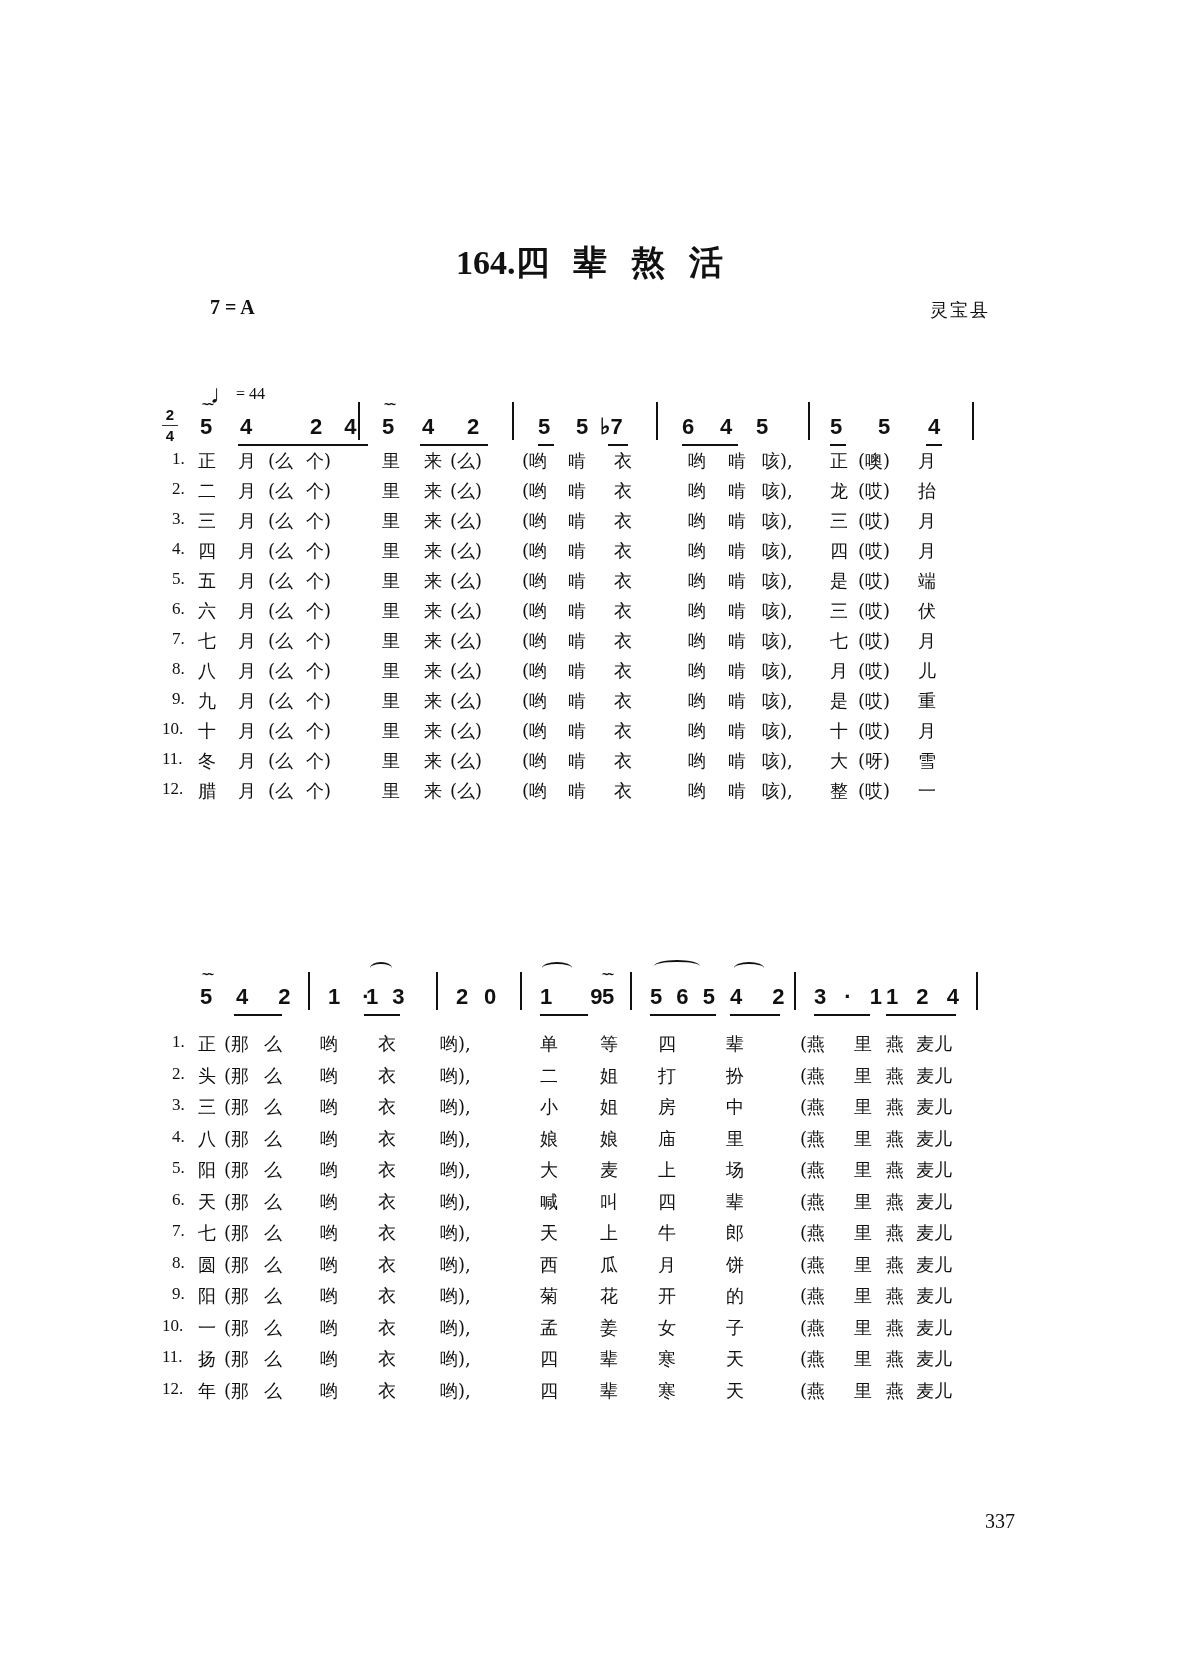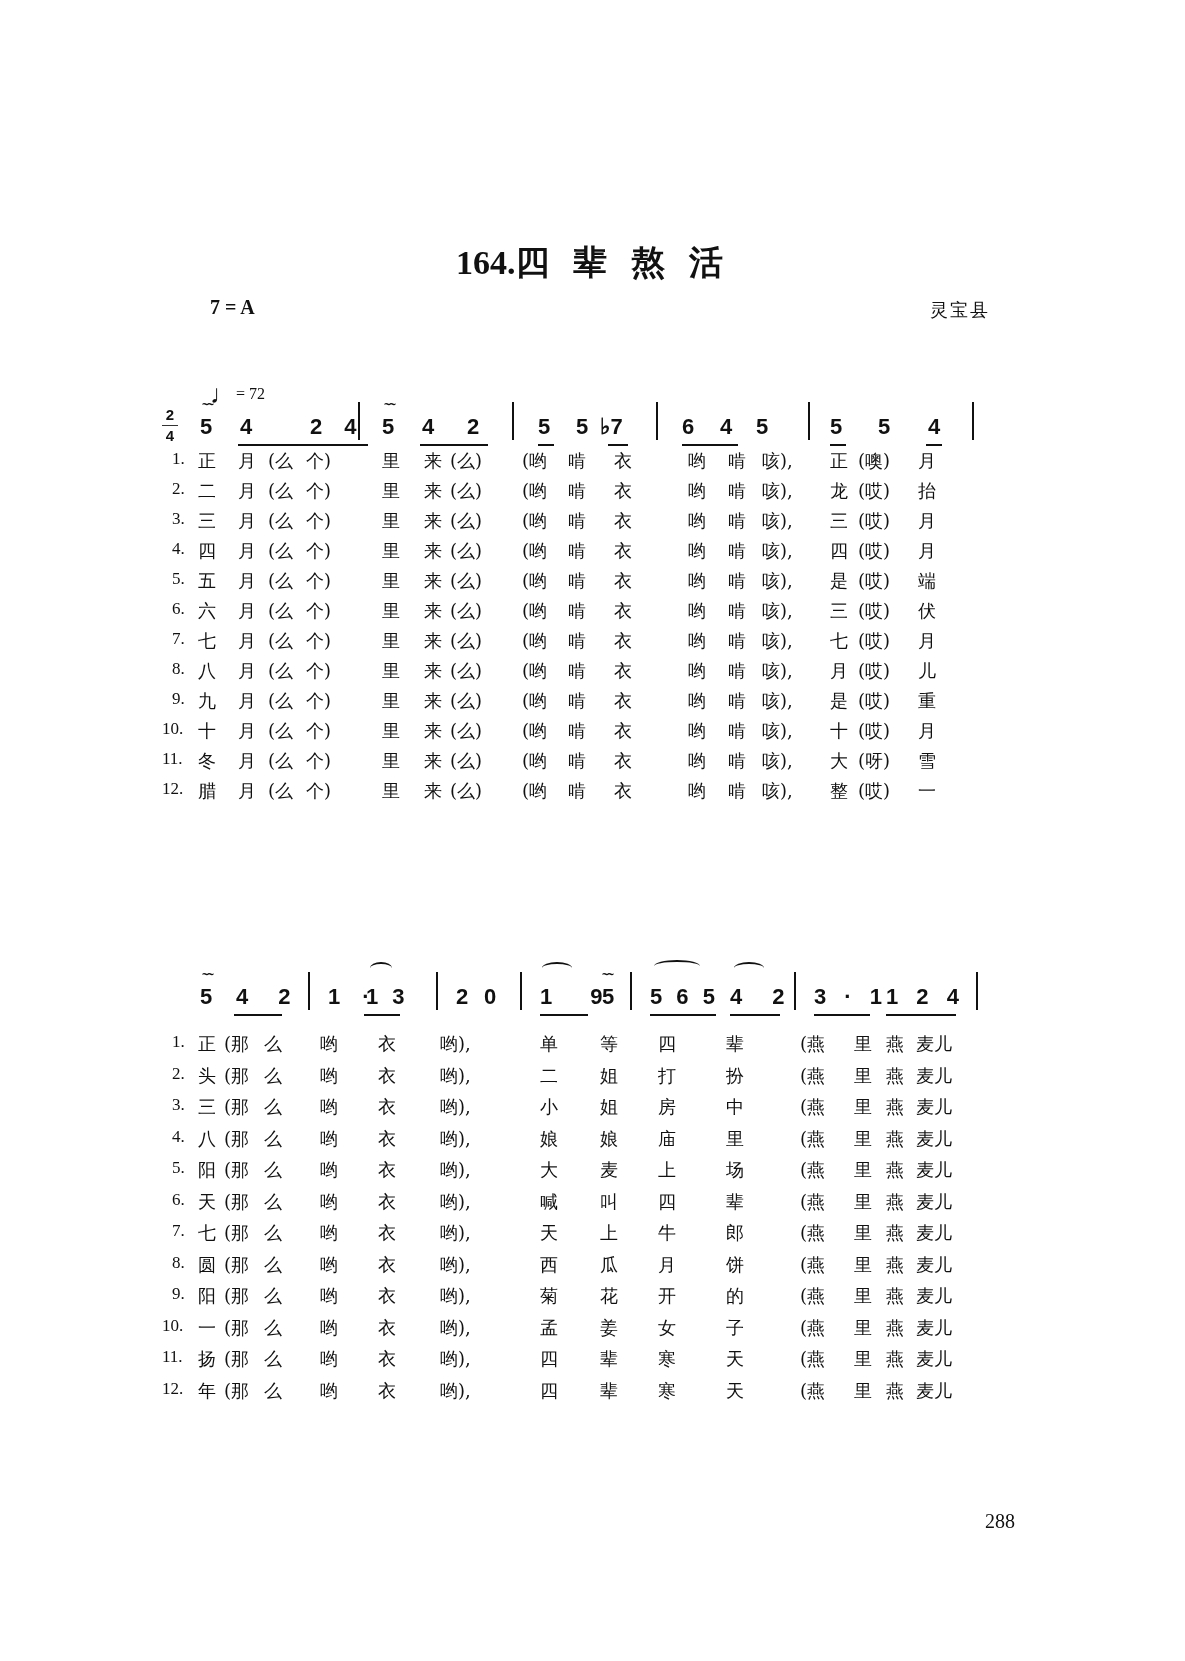--- a/index.html
+++ b/index.html
@@ -33,21 +33,21 @@
   </style>
 </head>
 <body>
 
 <div class="abs title">
   <span class="num">164.</span><span>四 辈 熬 活</span>
 </div>
 <div class="abs key">7 = A</div>
 <div class="abs region">灵宝县</div>
 <div class="abs tempo">
-  <span class="note">♩</span><span>= 72</span>
+  <span class="note">♩</span><span>= 44</span>
 </div>
 
 <div class="abs staff" style="top:398px;">
   <div class="timesig">
     <span>2</span>
     <span class="bar"></span>
     <span>4</span>
   </div>
   <div class="measure" style="left:40px;width:170px;">
     <span class="orn" style="left:2px;">~~</span>
@@ -567,13 +567,13 @@
       <span style="left: 600px;">辈</span>
       <span style="left: 658px;">寒</span>
       <span style="left: 726px;">天</span>
       <span style="left: 800px;">(燕</span>
       <span style="left: 854px;">里</span>
       <span style="left: 886px;">燕</span>
       <span style="left: 916px;">麦儿</span>
     </div>
   </div>
 
-<div class="abs pagenum">288</div>
+<div class="abs pagenum">337</div>
 
 </body></html>

